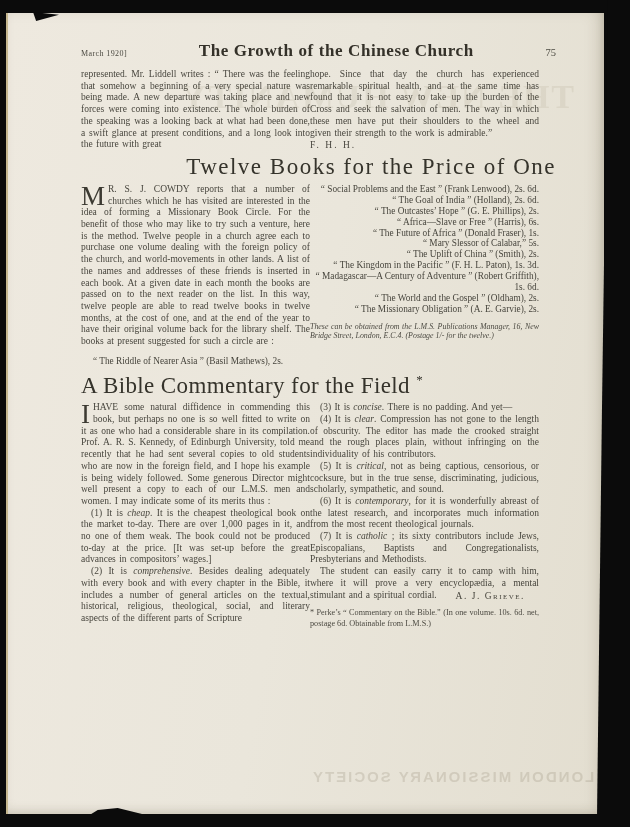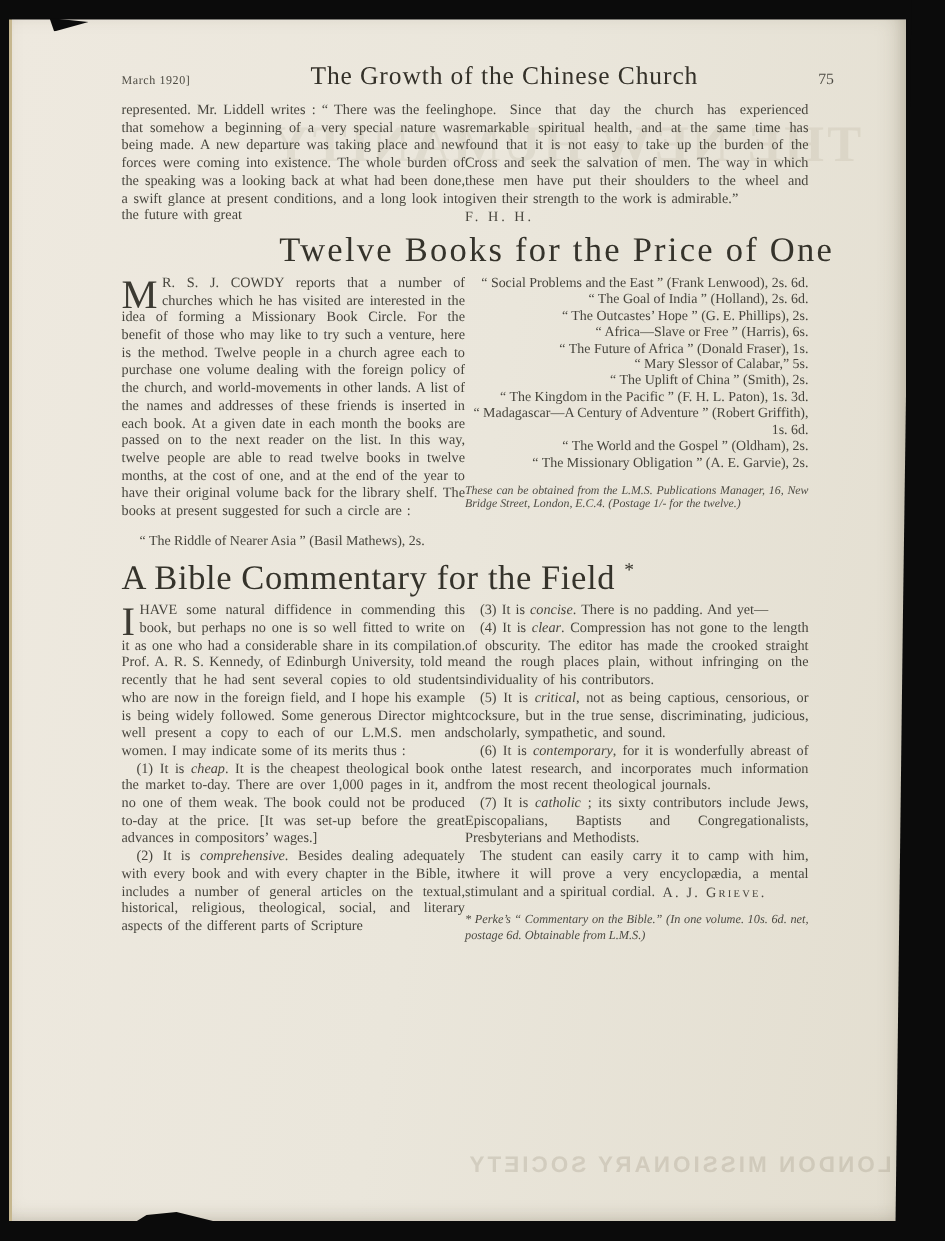--- a/index.html
+++ b/index.html
@@ -26,21 +26,21 @@
   .blob-bottom{position:absolute;left:88px;bottom:11px;width:54px;height:8px;background:#0b0b0b;
     clip-path:polygon(0 100%,18% 25%,55% 0,100% 75%,100% 100%);}
   .ghost{position:absolute;transform:scale(-1,1);white-space:nowrap;pointer-events:none;
     font-weight:bold;letter-spacing:2px;}
   .ghost-top{right:30px;top:65px;font-size:34px;color:rgba(110,98,70,0.09);}
   .ghost-bottom{right:10px;bottom:30px;font-size:15px;color:rgba(100,88,60,0.16);
     font-family:"Liberation Sans","DejaVu Sans",sans-serif;}
 
   header{display:flex;align-items:baseline;justify-content:space-between;height:20px;}
   .running-date{font-size:8px;letter-spacing:.4px;color:#4c4a42;}
-  .running-title{font-size:17px;letter-spacing:.6px;color:#343129;font-weight:normal;margin:0;}
+  .running-title{font-size:17px;letter-spacing:.6px;color:#343129;font-weight:bold;margin:0;}
   .page-number{font-size:10.5px;color:#4c4a42;}
 
   .cols{display:flex;}
   .col{width:229px;}
   .para{font-size:9.5px;line-height:11.7px;text-align:justify;margin:0;
     color:#47453d;word-spacing:1px;}
   .para.indent{text-indent:10px;}
   .article1{margin-top:8px;}
   .signature{font-size:9.5px;letter-spacing:2px;text-align:left;padding-right:38px;margin-top:1px;color:#47453d;}
 
@@ -48,24 +48,24 @@
   h2.spread{letter-spacing:1.5px;text-align:right;}
   h2.tight{letter-spacing:.4px;margin-top:0;}
   .dropcap{float:left;font-size:27px;line-height:22px;padding:1px 3px 0 0;color:#3c3a32;}
 
   ul.book-list{list-style:none;margin:0;padding:0;font-size:9.3px;line-height:10.9px;color:#47453d;text-align:right;}
   ul.book-list li{padding-left:22px;text-indent:-22px;margin:0;}
   .book-item-left{font-size:9.3px;line-height:10.9px;margin-top:8px;padding-left:26px;text-indent:-14px;color:#47453d;}
   .obtain-note{font-style:italic;font-size:7.9px;line-height:9.6px;margin-top:7px;color:#4c4a42;text-align:justify;}
 
   .closing-wrap{position:relative;}
-  .sig-inline{position:absolute;right:28px;bottom:0;font-size:9.5px;letter-spacing:1.5px;
+  .sig-inline{position:absolute;right:14px;bottom:0;font-size:9.5px;letter-spacing:1.5px;
     font-variant:small-caps;color:#47453d;}
   .footnote{font-size:8.2px;line-height:10.4px;margin-top:7px;text-align:justify;color:#4c4a42;
-    padding-left:0;font-style:italic;}
+    padding-left:0;}
   .asterisk{font-size:13px;vertical-align:super;letter-spacing:0;}
 </style>
 </head>
 <body>
 
 <div class="scan">
 
   <div class="paper">
 
     <div class="ghost ghost-top">THE NEW HUMANITY</div>

